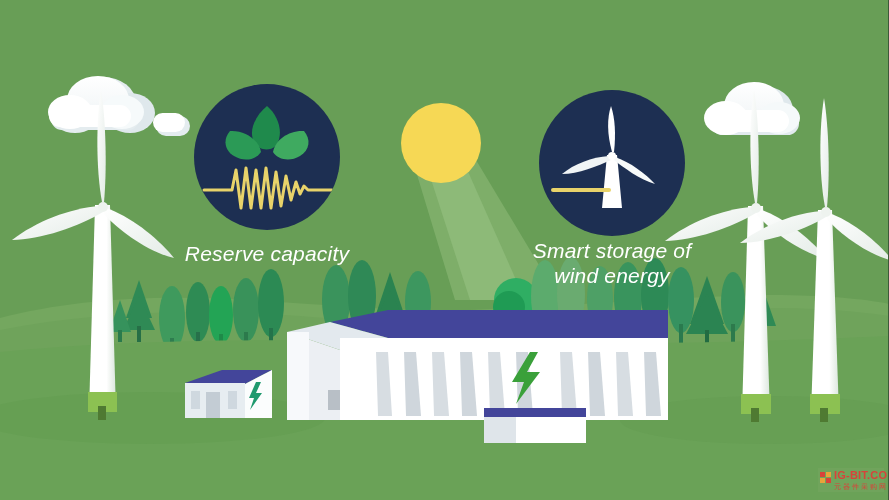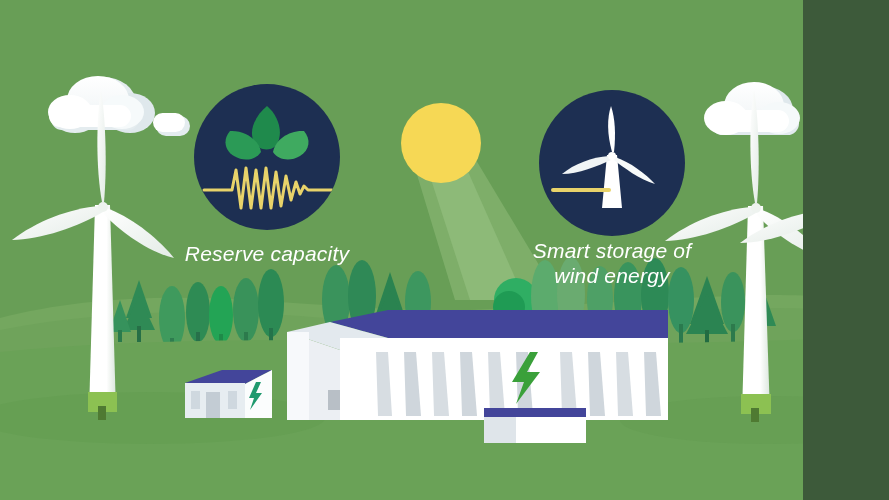--- a/index.html
+++ b/index.html
@@ -5,21 +5,21 @@
   html, body {
     margin: 0;
     padding: 0;
     background: #3d5a3a;
   }
   body {
     font-family: "Liberation Sans", sans-serif;
   }
   #scene {
     position: relative;
-    width: 803px;
+    width: 888px;
     height: 500px;
     overflow: hidden;
     background: #689e56;
   }
   #scene svg {
     display: block;
     width: 889px;
     height: 500px;
   }
   .label-text {

